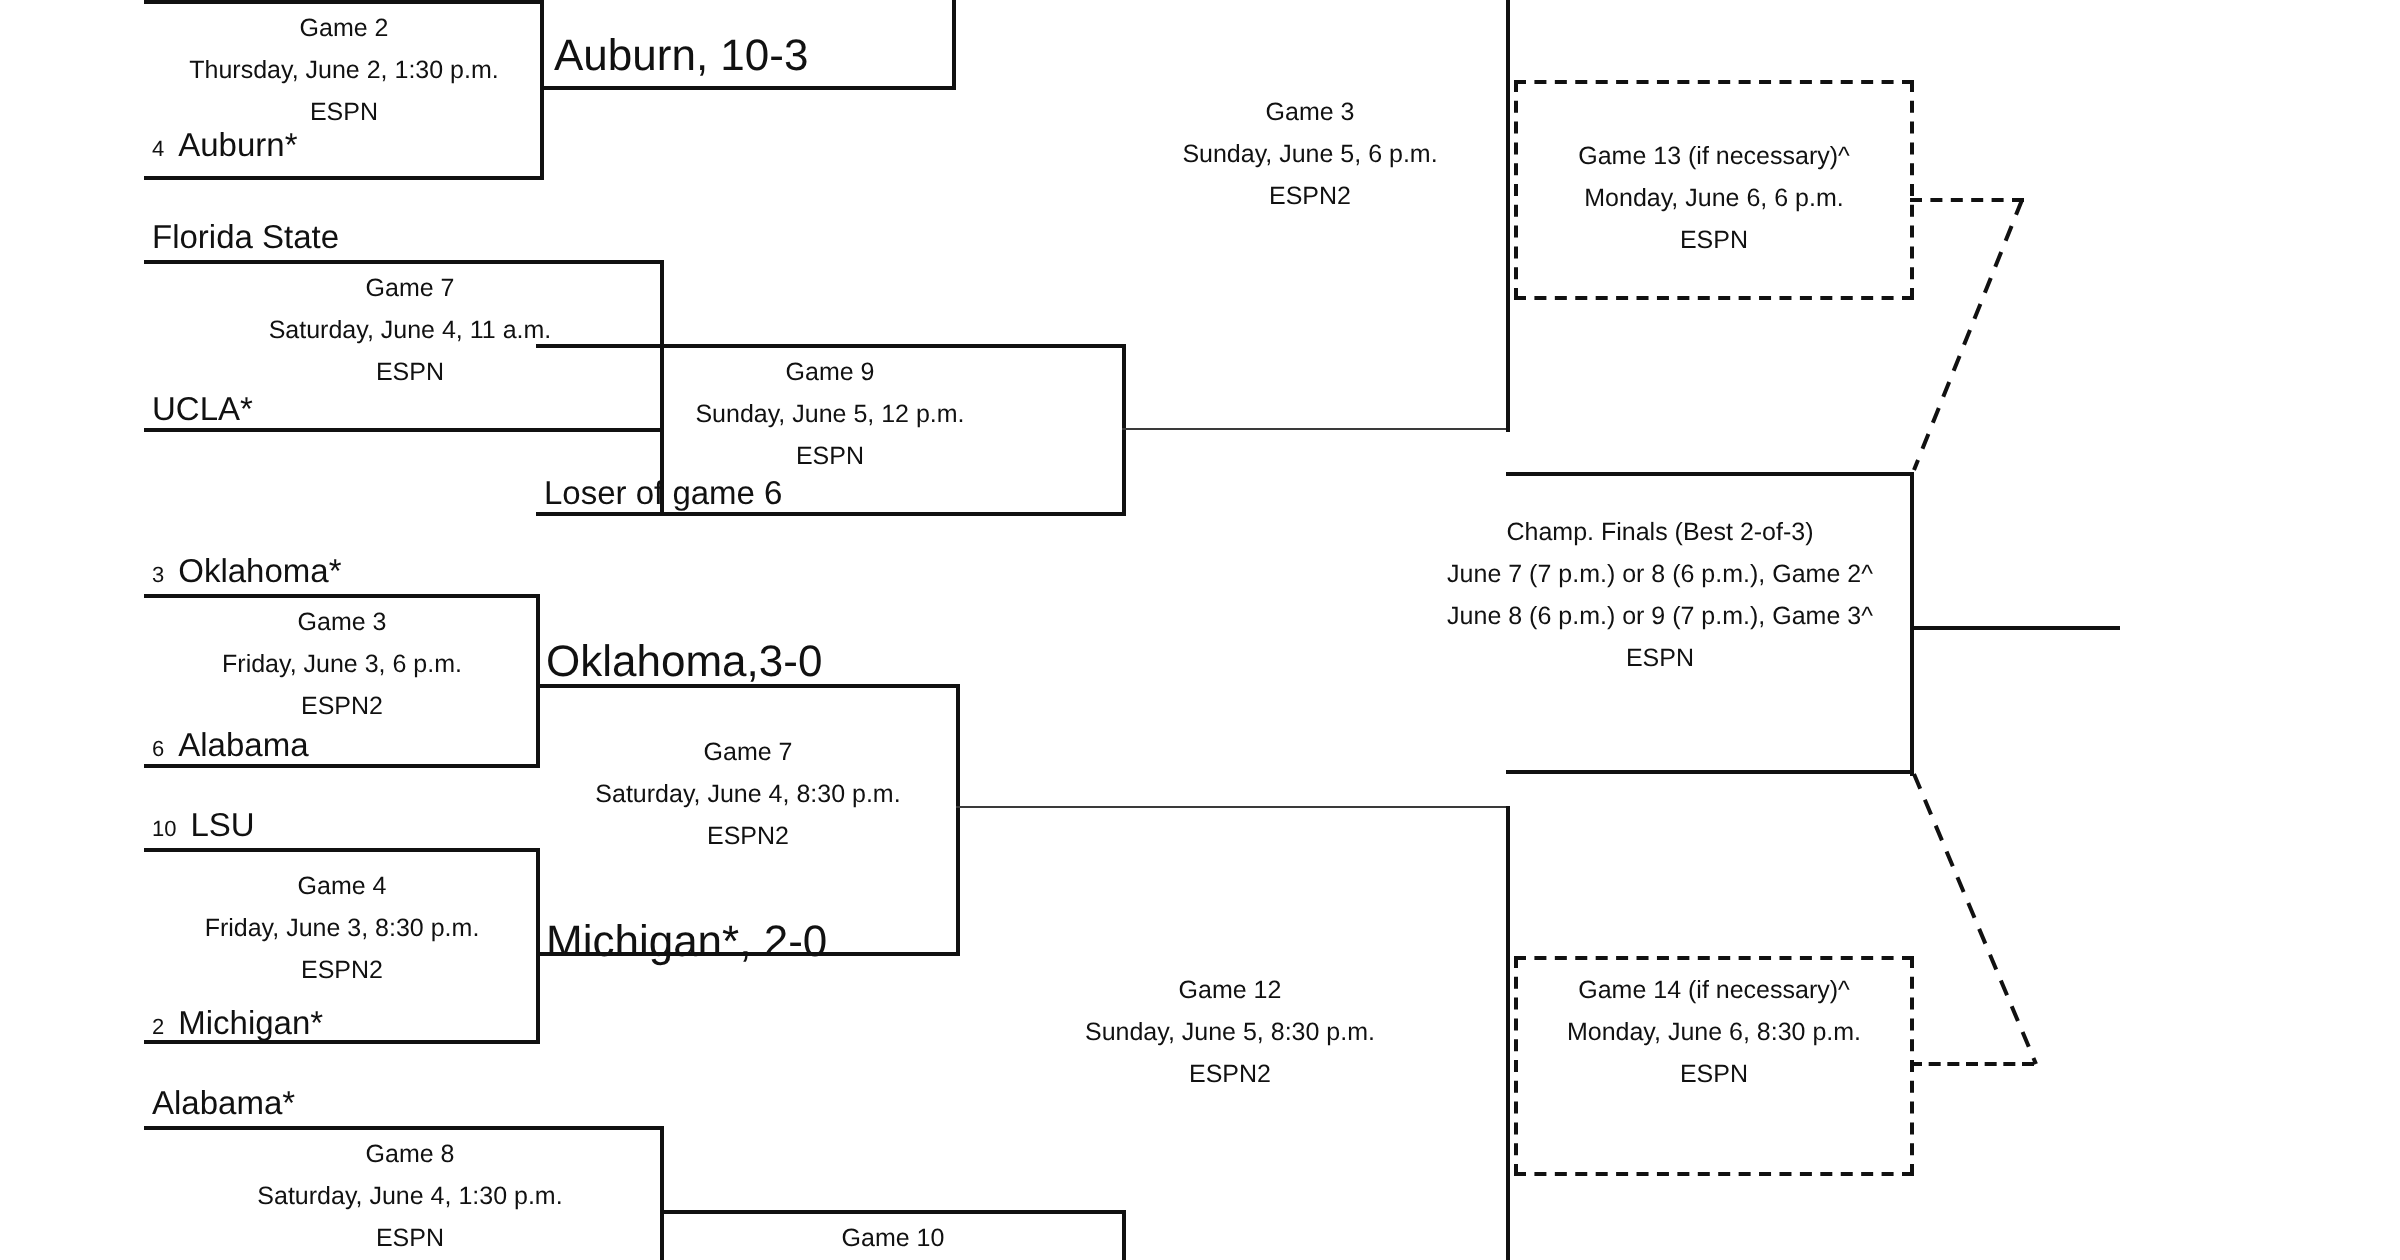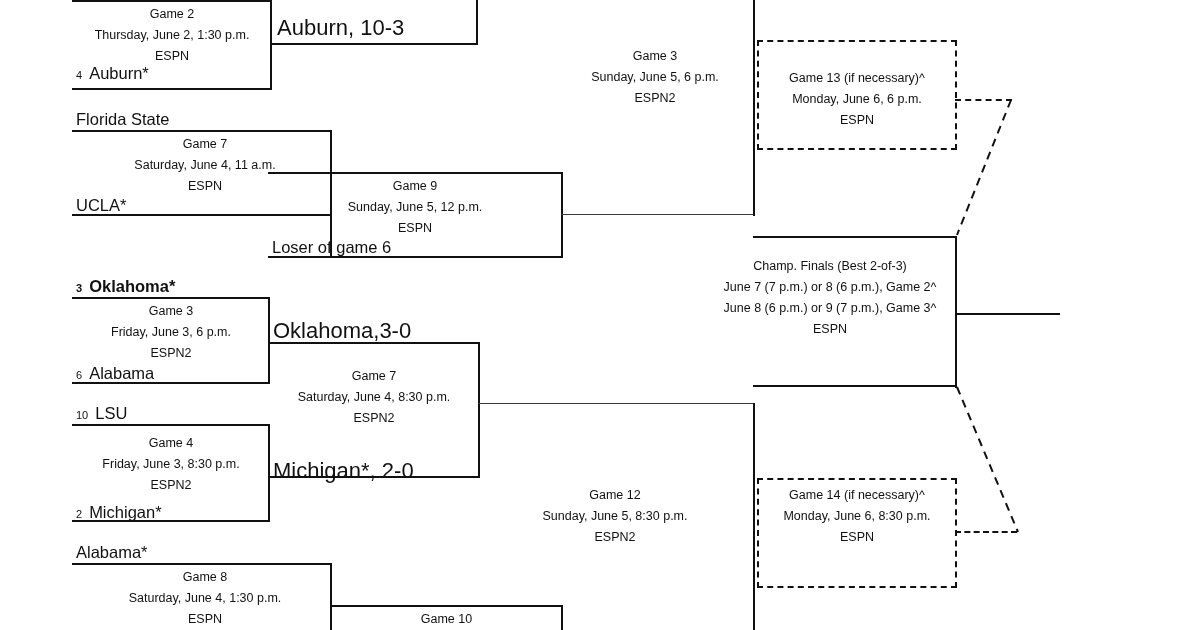--- a/index.html
+++ b/index.html
@@ -127,21 +127,21 @@
     <span class="gl">Game 9</span>
     <span class="gl">Sunday, June 5, 12 p.m.</span>
     <span class="gl">ESPN</span>
   </div>
   <div class="team" style="left:272px; top:238px;">
     <span>Loser of game 6</span>
   </div>
 
   <div class="ln thin h" style="left:561px; top:214px; width:194px;"></div>
 
-  <div class="team" style="left:76px; top:277px;font-weight:bold;">
+  <div class="team" style="left:76px; top:277px;">
     <span class="seed">3</span><span>Oklahoma*</span>
   </div>
   <div class="ln h" style="left:72px; top:297px; width:198px;"></div>
   <div class="ln v" style="left:268px; top:297px; height:87px;"></div>
   <div class="ln h" style="left:72px; top:382px; width:198px;"></div>
 
   <div class="gameinfo" style="left:72px; top:301px; width:198px;">
     <span class="gl">Game 3</span>
     <span class="gl">Friday, June 3, 6 p.m.</span>
     <span class="gl">ESPN2</span>

